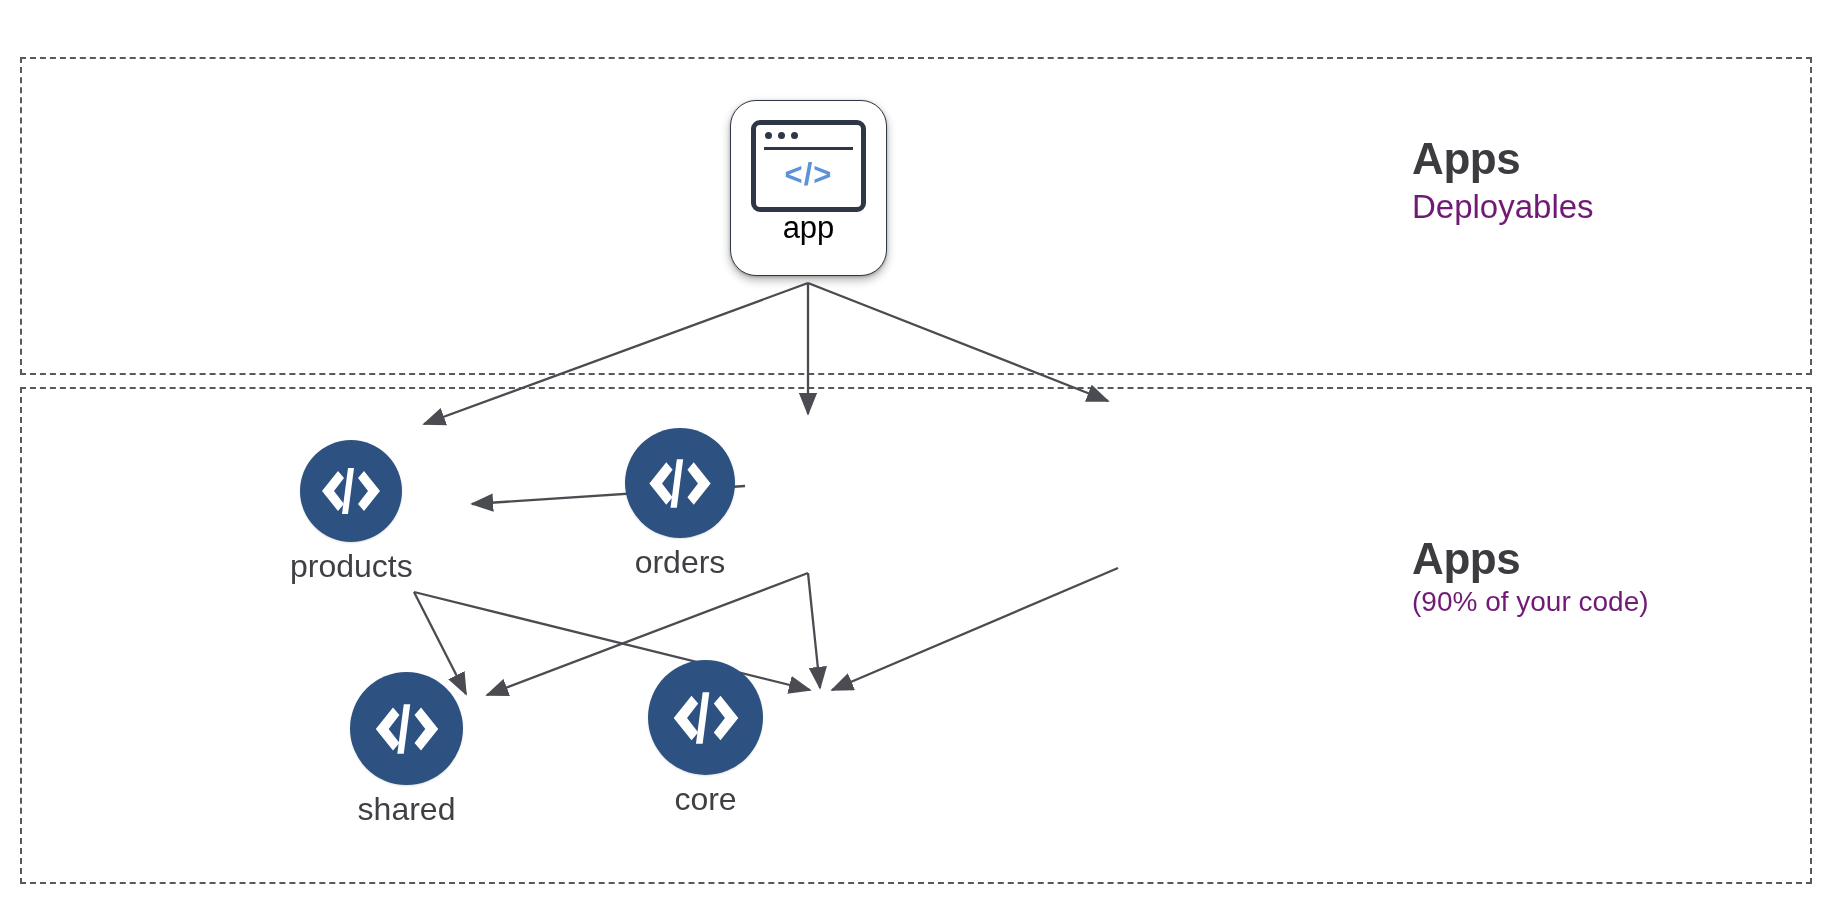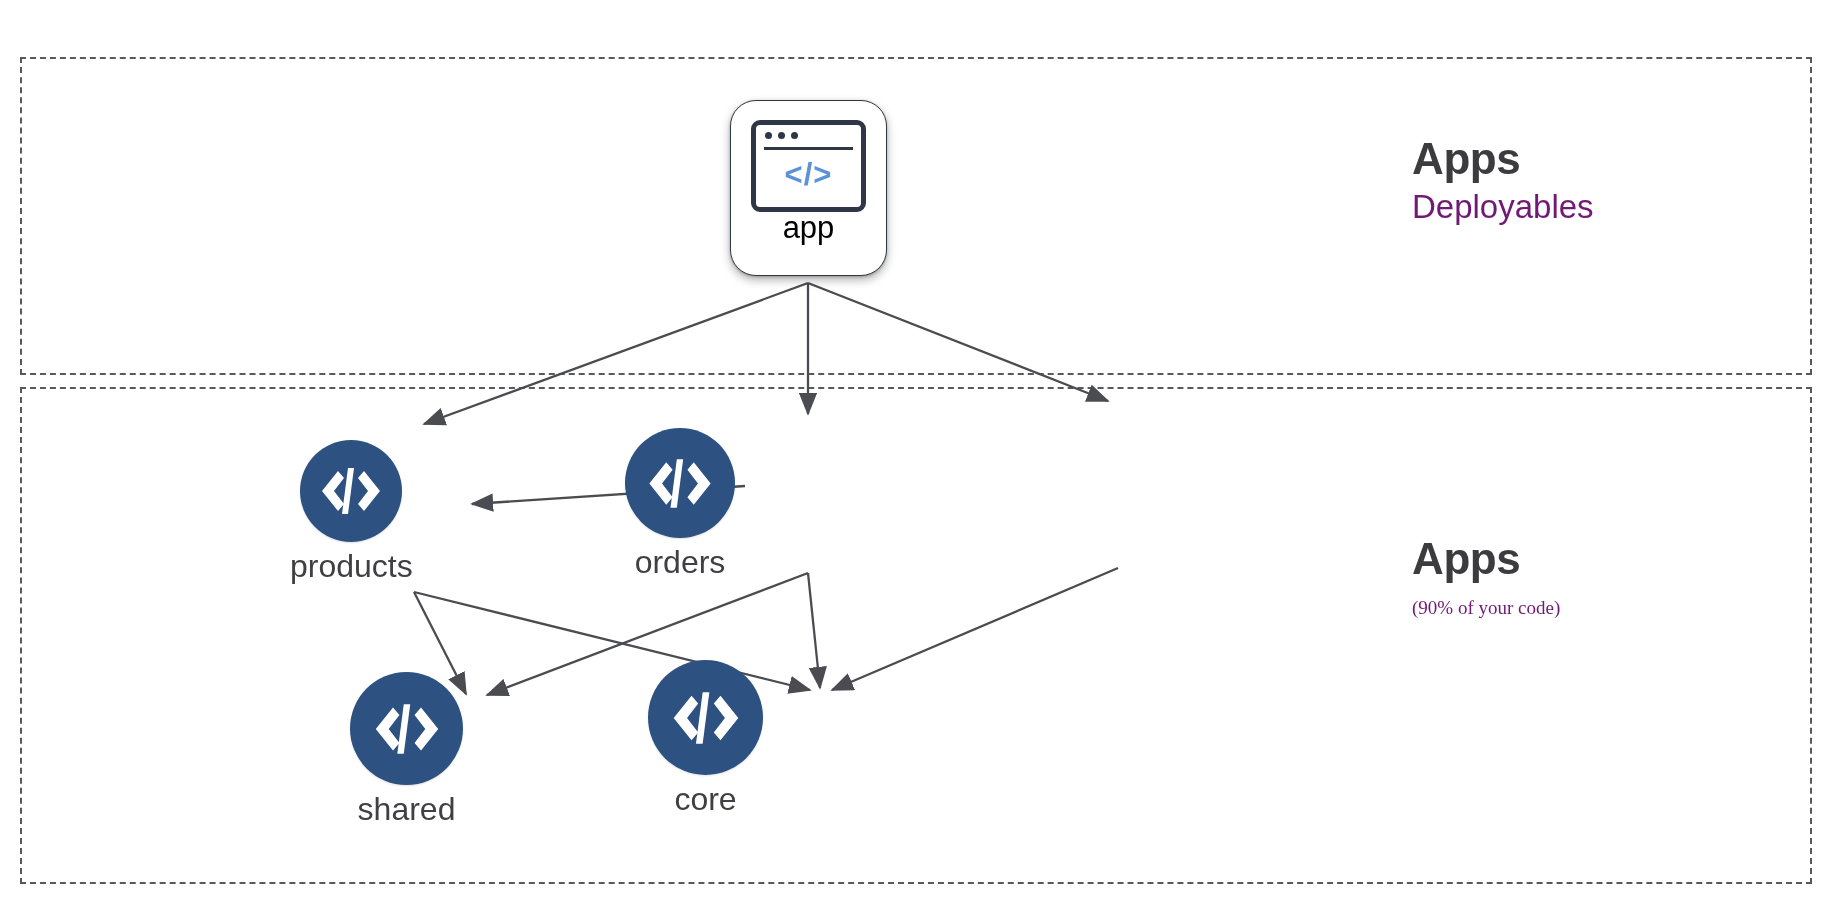--- a/index.html
+++ b/index.html
@@ -49,23 +49,22 @@
   }
   .zone-caption .zone-sub {
     display: block;
     font-size: 33px;
     font-weight: normal;
     line-height: 1.25;
     color: #701a75;
     margin-top: 4px;
   }
   .zone-caption .zone-sub.small {
-    font-size: 19px;
-    margin-top: 14px;
-    font-family: Liberation Serif, serif;
+    font-size: 28px;
+    margin-top: 2px;
   }
   #caption-apps { left: 1412px; top: 125px; }
   #caption-libs { left: 1412px; top: 525px; }
 
   
   #edges {
     position: absolute;
     left: 0; top: 0;
     width: 1838px;
     height: 920px;

